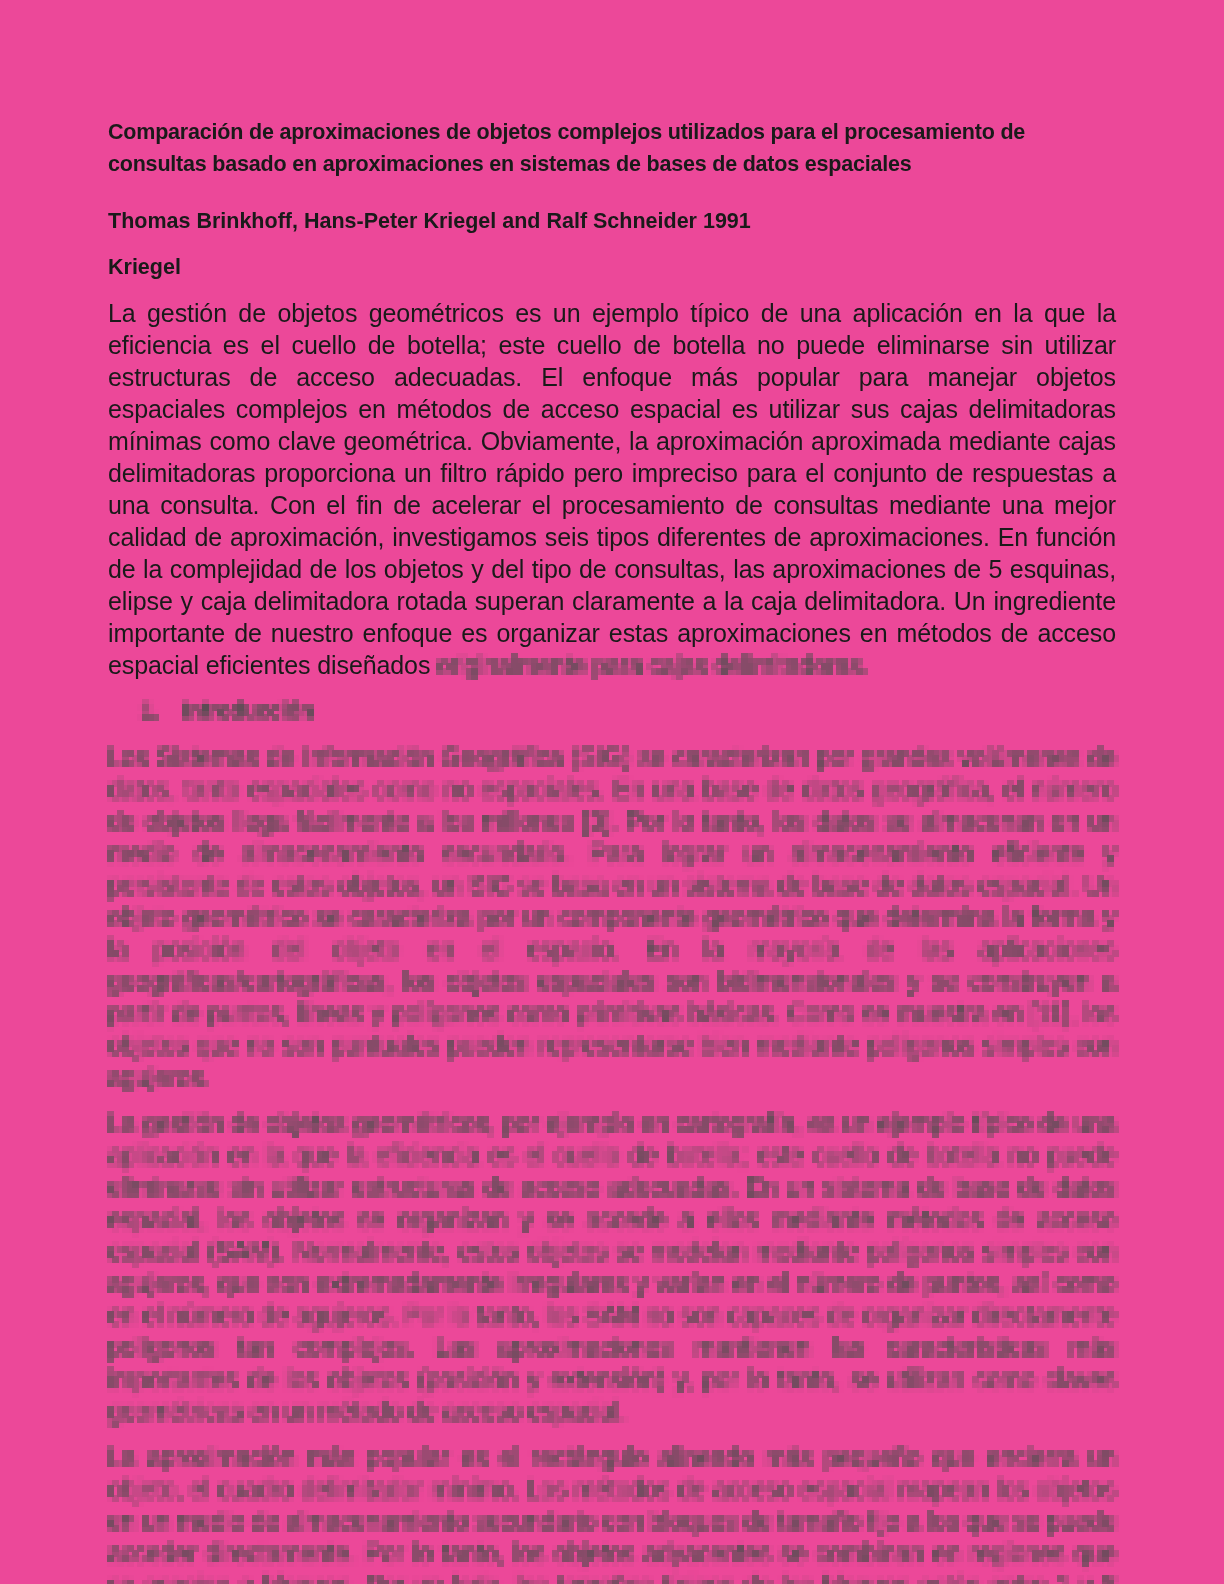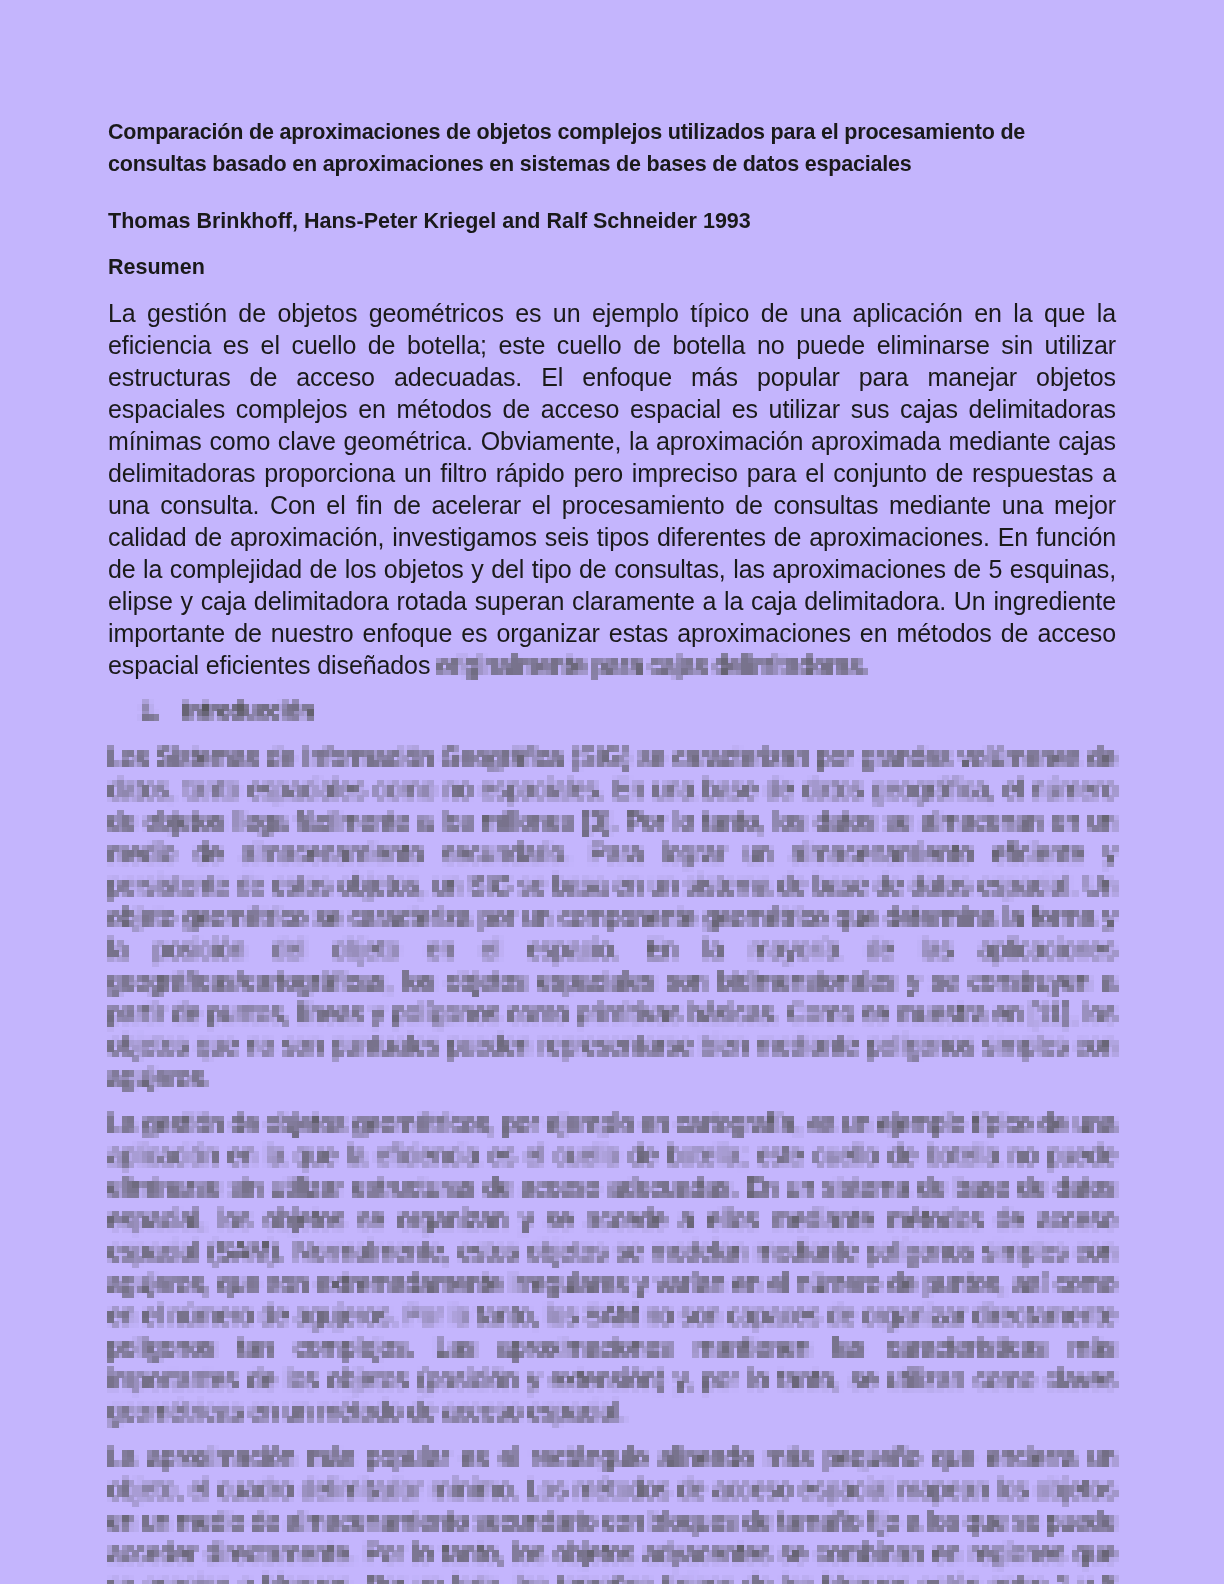--- a/index.html
+++ b/index.html
@@ -2,21 +2,21 @@
 <html><head>
 <meta charset="utf-8">
 <style>
   html, body { margin: 0; padding: 0; background: #ffffff; }
   .page {
     position: relative;
     width: 1224px;
     height: 1584px;
     box-sizing: border-box;
     padding: 116px 108px 0 108px;
-    background: #c4b5fd;
+    background: #ec4899;
     font-family: "Liberation Sans", sans-serif;
     color: #1a1a1a;
     overflow: hidden;
   }
   .doc-title {
     font-size: 21.5px;
     font-weight: 700;
     line-height: 32px;
     letter-spacing: -0.2px;
     margin: 0 0 25px 0;
@@ -68,23 +68,23 @@
       <feComposite in="b" in2="grid" operator="in"></feComposite>
       <feMorphology operator="dilate" radius="2.5"></feMorphology>
     </filter>
   </defs>
 </svg>
 
 <div class="page">
 
   <h1 class="doc-title">Comparación de aproximaciones de objetos complejos utilizados para el procesamiento de consultas basado en aproximaciones en sistemas de bases de datos espaciales</h1>
 
-  <p class="authors">Thomas Brinkhoff, Hans-Peter Kriegel and Ralf Schneider 1993</p>
+  <p class="authors">Thomas Brinkhoff, Hans-Peter Kriegel and Ralf Schneider 1991</p>
 
-  <h2 class="abstract-heading">Resumen</h2>
+  <h2 class="abstract-heading">Kriegel</h2>
 
   <p class="body-text">
     <span>La gestión de objetos geométricos es un ejemplo típico de una aplicación en la que la eficiencia es el cuello de botella; este cuello de botella no puede eliminarse sin utilizar estructuras de acceso adecuadas. El enfoque más popular para manejar objetos espaciales complejos en métodos de acceso espacial es utilizar sus cajas delimitadoras mínimas como clave geométrica. Obviamente, la aproximación aproximada mediante cajas delimitadoras proporciona un filtro rápido pero impreciso para el conjunto de respuestas a una consulta. Con el fin de acelerar el procesamiento de consultas mediante una mejor calidad de aproximación, investigamos seis tipos diferentes de aproximaciones. En función de la complejidad de los objetos y del tipo de consultas, las aproximaciones de 5 esquinas, elipse y caja delimitadora rotada superan claramente a la caja delimitadora. Un ingrediente importante de nuestro enfoque es organizar estas aproximaciones en métodos de acceso espacial eficientes diseñados</span>
     <span class="blurred blur-tail">originalmente para cajas delimitadoras.</span>
   </p>
 
   <h3 class="section-heading blurred">
     <span class="sec-num">1.</span><span class="sec-title">Introducción</span>
   </h3>
 

